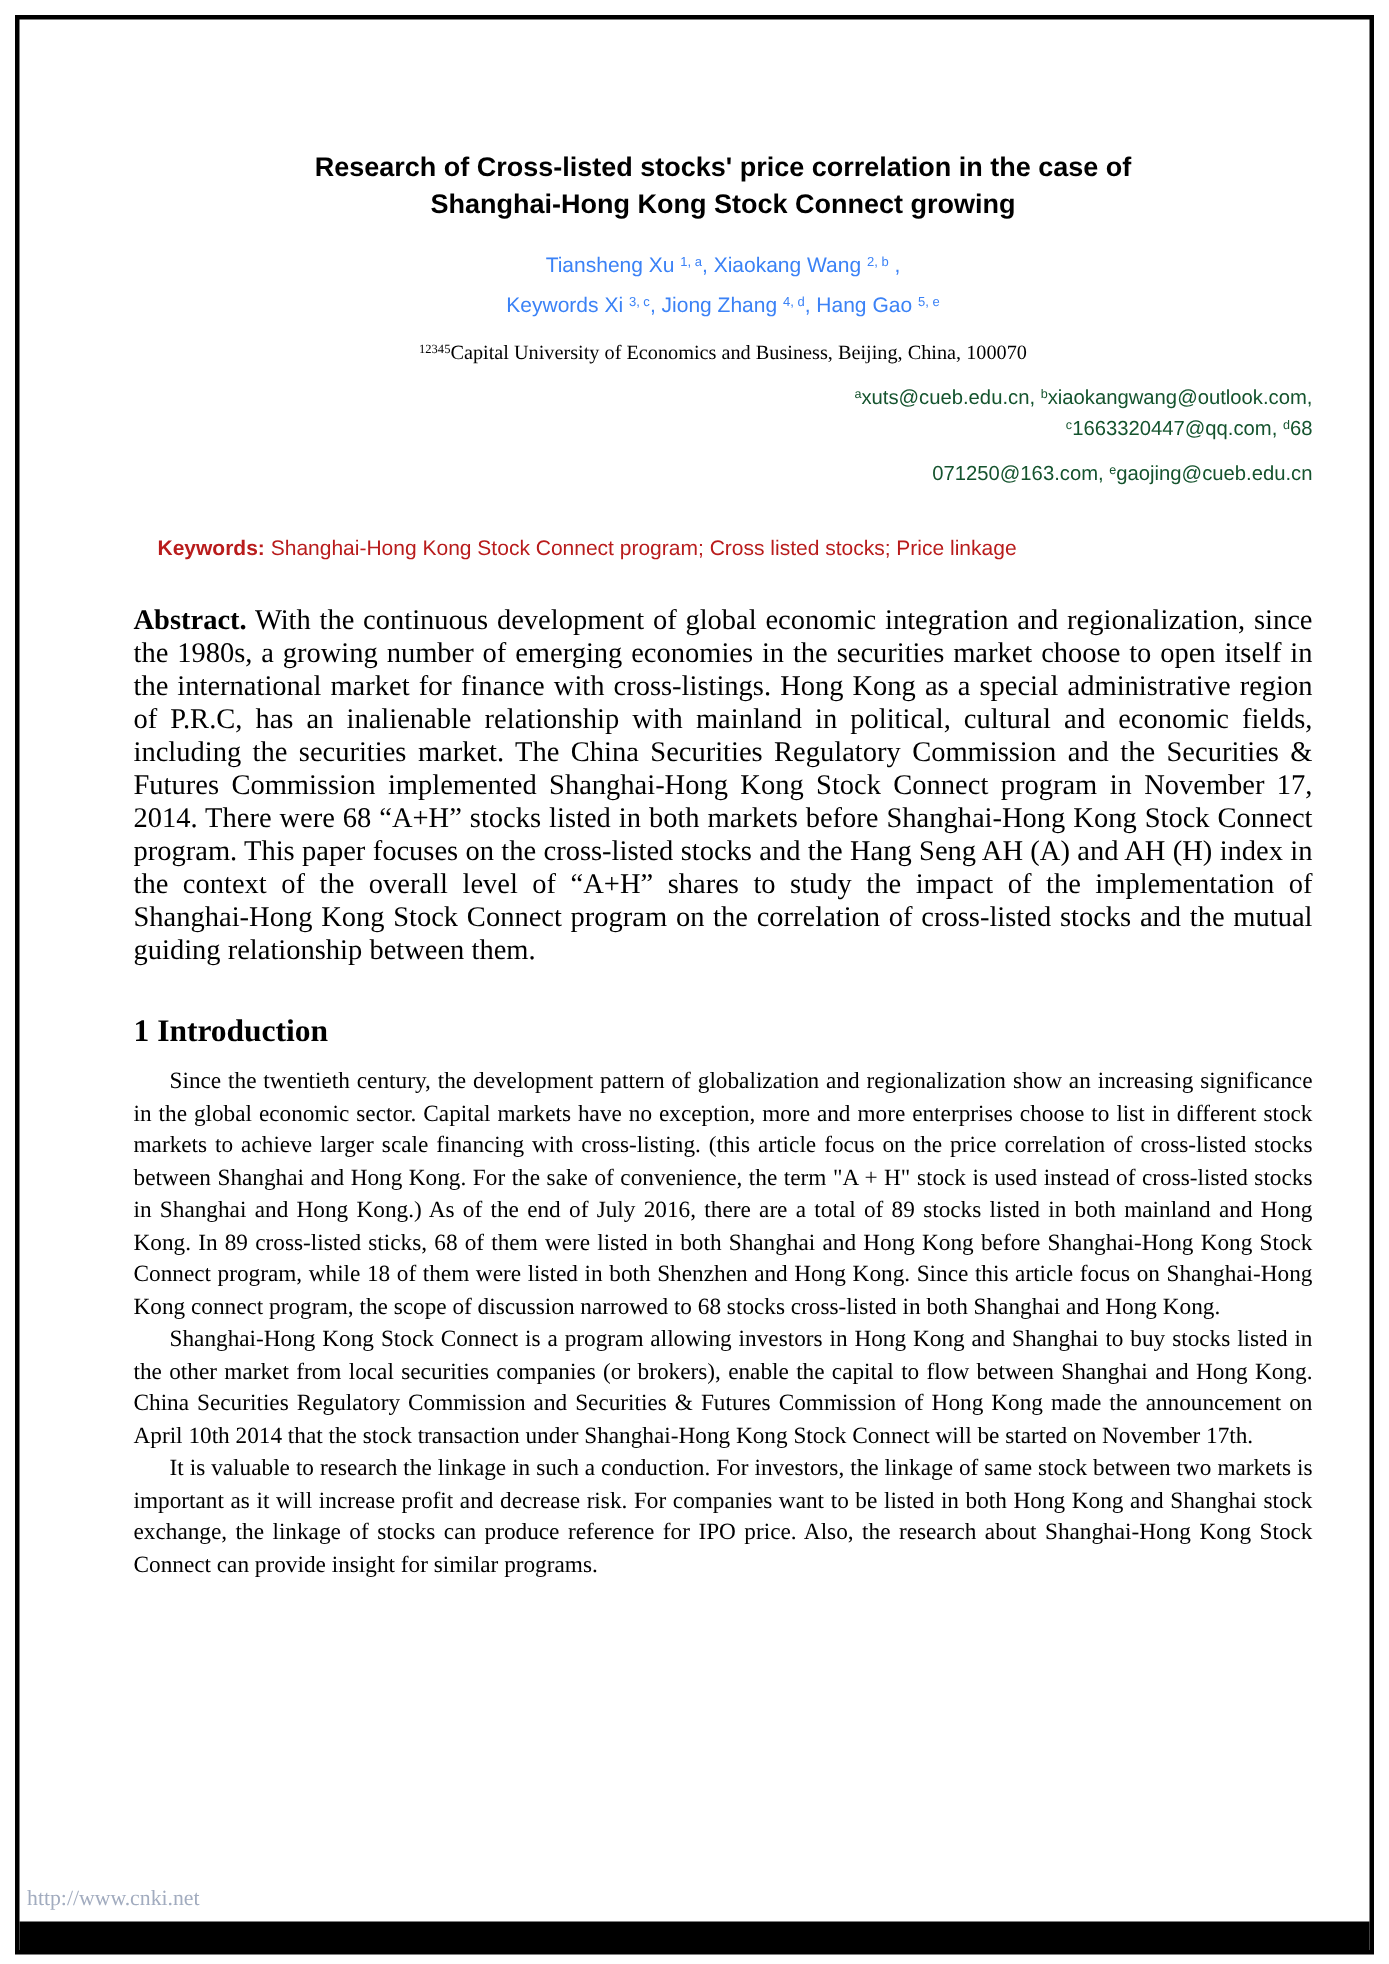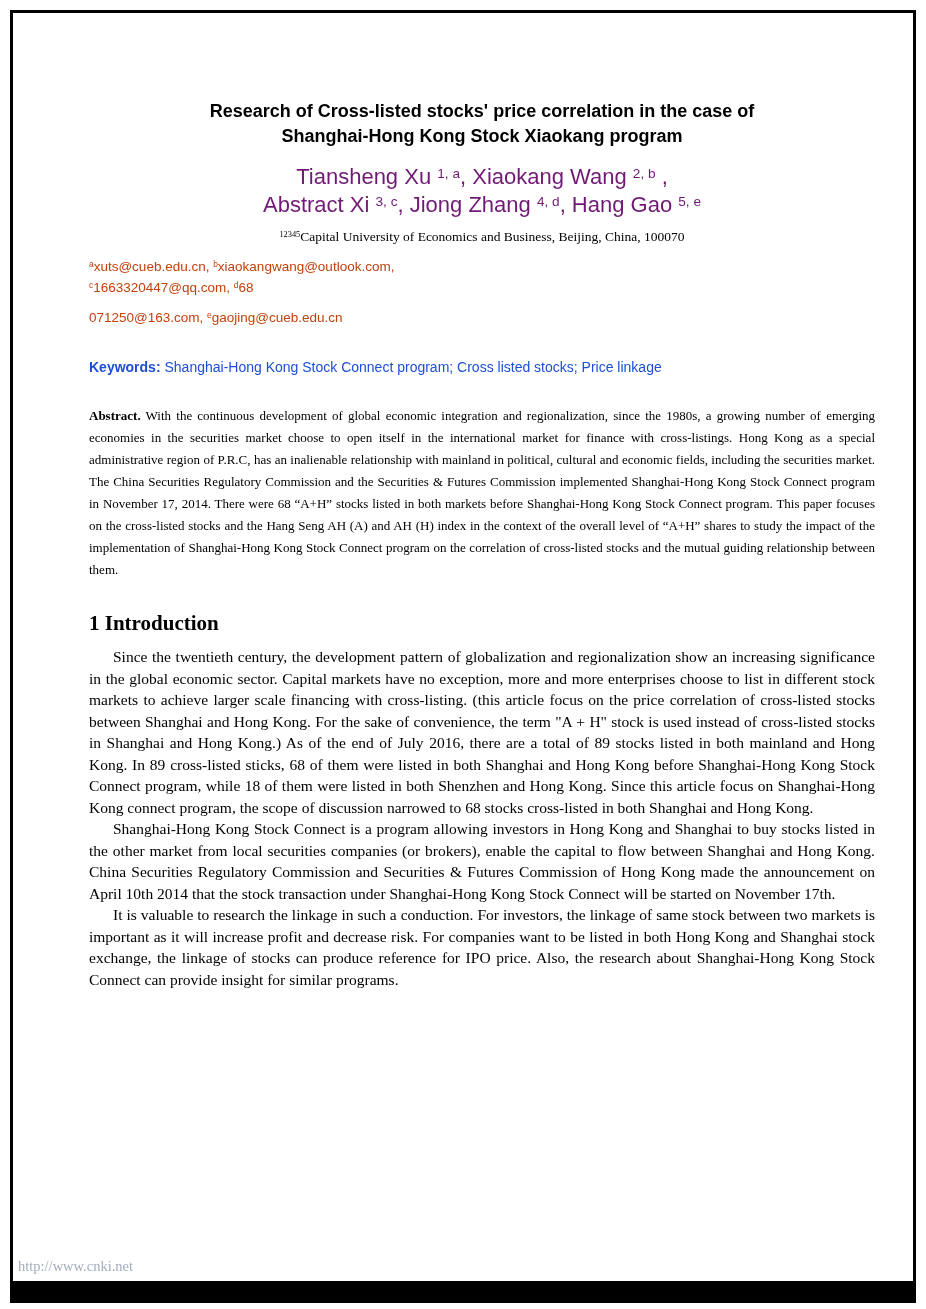--- a/index.html
+++ b/index.html
@@ -31,57 +31,57 @@
     font-size: 18px;
     font-weight: bold;
     text-align: center;
     line-height: 25px;
     margin: 0 0 15px 0;
     color: #000;
   }
   .title .tline { display: block; }
   .authors {
     font-family: "Liberation Sans", sans-serif;
-    font-size: 22px;
+    font-size: 14px;
     text-align: center;
     line-height: 25px;
     margin: 0 0 9px 0;
-    color: #701a75;
+    color: #3b82f6;
   }
   .affiliation {
     font-family: Liberation Serif, serif;
     font-size: 13.5px;
     text-align: center;
     margin: 0 0 12px 0;
     color: #000;
   }
   .emails {
     font-family: "Liberation Sans", sans-serif;
     font-size: 13.5px;
-    text-align: left;
+    text-align: right;
     line-height: 20px;
-    color: #c2410c;
+    color: #14532d;
   }
   .email-line.line3 { margin-top: 9px; }
   sup.sp {
     font-size: 0.62em;
     vertical-align: baseline;
     position: relative;
     top: -0.45em;
   }
   .keywords {
     font-family: "Liberation Sans", sans-serif;
     font-size: 14px;
-    margin: 30px 0 0 0;
-    color: #1d4ed8;
+    margin: 30px 0 0 16px;
+    color: #b91c1c;
   }
   .keywords b { font-weight: bold; }
   .abstract {
     font-family: "Liberation Serif", serif;
-    font-size: 13px;
+    font-size: 19px;
     line-height: 22px;
     text-align: justify;
     text-justify: inter-word;
     margin: 30px 0 0 0;
     color: #000;
   }
   .abstract b { font-weight: bold; }
   .section-heading {
     font-family: "Liberation Serif", serif;
     font-size: 21px;
@@ -119,26 +119,26 @@
   }
 </style>
 </head>
 <body>
 
 <div class="frame">
   <main class="content">
 
     <h1 class="title">
       <span class="tline">Research of Cross-listed stocks' price correlation in the case of</span>
-      <span class="tline">Shanghai-Hong Kong Stock Xiaokang program</span>
+      <span class="tline">Shanghai-Hong Kong Stock Connect growing</span>
     </h1>
 
     <div class="authors">
       <div class="author-line"><span>Tiansheng Xu </span><sup class="sp">1, a</sup><span>, Xiaokang Wang </span><sup class="sp">2, b</sup><span> ,</span></div>
-      <div class="author-line"><span>Abstract Xi </span><sup class="sp">3, c</sup><span>, Jiong Zhang </span><sup class="sp">4, d</sup><span>, Hang Gao </span><sup class="sp">5, e</sup></div>
+      <div class="author-line"><span>Keywords Xi </span><sup class="sp">3, c</sup><span>, Jiong Zhang </span><sup class="sp">4, d</sup><span>, Hang Gao </span><sup class="sp">5, e</sup></div>
     </div>
 
     <div class="affiliation"><sup class="sp">12345</sup><span>Capital University of Economics and Business, Beijing, China, 100070</span></div>
 
     <div class="emails">
       <div class="email-line"><sup class="sp">a</sup><span>xuts@cueb.edu.cn, </span><sup class="sp">b</sup><span>xiaokangwang@outlook.com,</span></div>
       <div class="email-line"><sup class="sp">c</sup><span>1663320447@qq.com, </span><sup class="sp">d</sup><span>68</span></div>
       <div class="email-line line3"><span>071250@163.com, </span><sup class="sp">e</sup><span>gaojing@cueb.edu.cn</span></div>
     </div>
 

